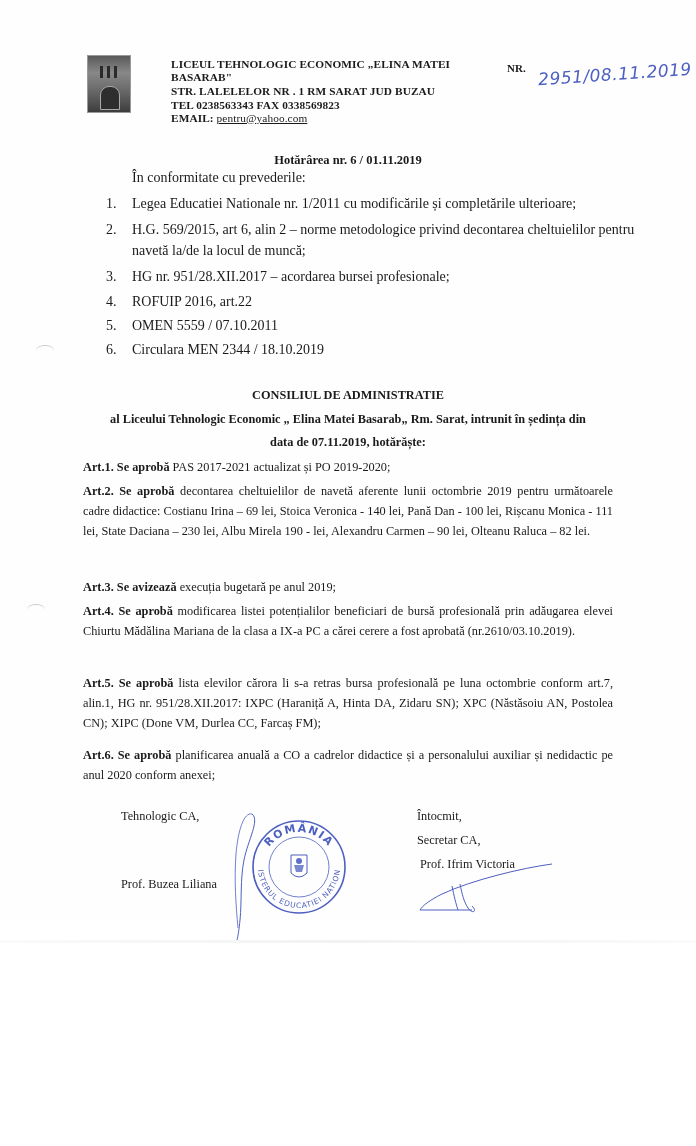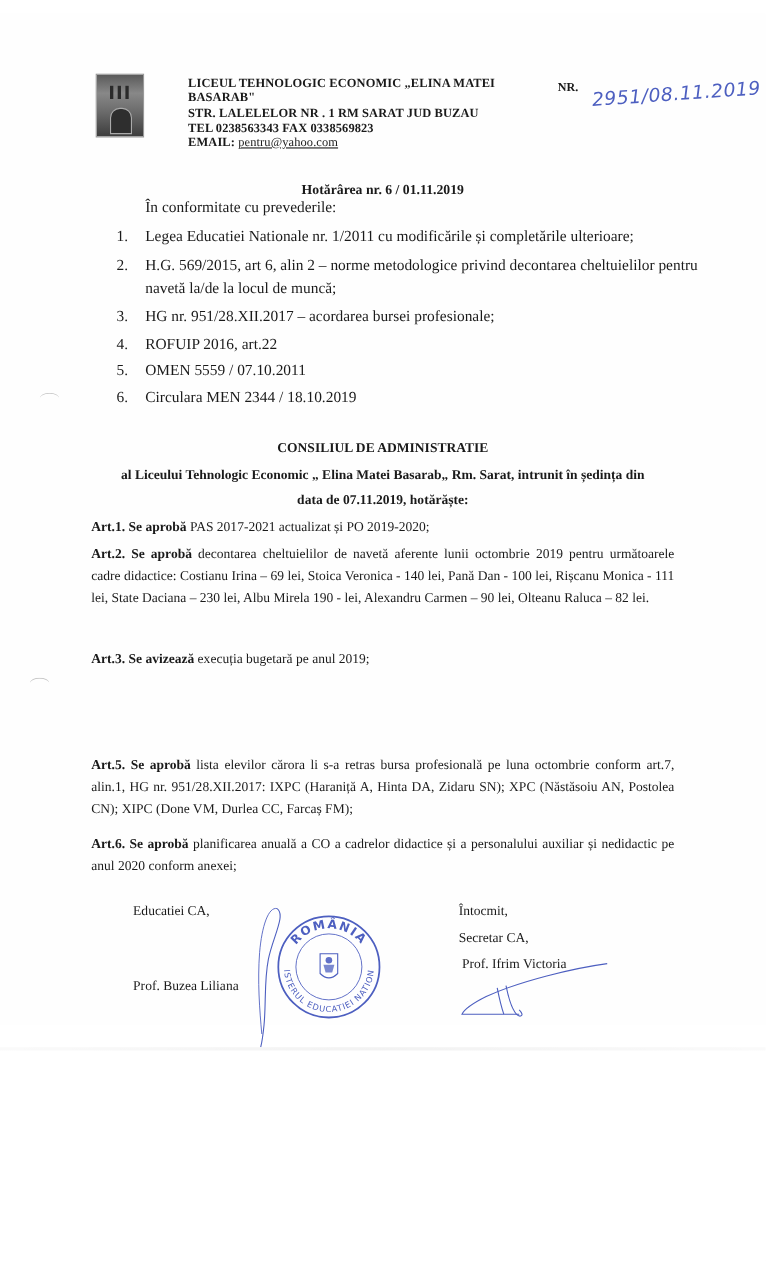--- a/index.html
+++ b/index.html
@@ -1,17 +1,17 @@
 <!DOCTYPE html>
 <html><head>
 <meta charset="utf-8">
 <style>
   html, body { margin:0; padding:0; background:#ffffff; }
   body { width:696px; height:1146px; position:relative; overflow:hidden; font-family:"Liberation Serif", "DejaVu Serif", serif; color:#1a1a1a; }
-  .page { position:absolute; left:0; top:12px; width:696px; height:920px; background:#fefefe; }
+  .page { position:absolute; left:0; top:0; width:696px; height:920px; background:#fefefe; }
   .abs { position:absolute; }
   .photo { left:87px; top:55px; width:42px; height:56px; background:linear-gradient(180deg,#5a5a5a 0%,#888 30%,#6b6b6b 60%,#3d3d3d 100%); border:1px solid #999; overflow:hidden; }
   .photo .arch { position:absolute; left:12px; top:30px; width:18px; height:22px; border-radius:9px 9px 0 0; background:#2e2e2e; border:1px solid #aaa; }
   .photo .win { position:absolute; top:10px; width:3px; height:12px; background:#2a2a2a; }
   .hdr { left:171px; font-weight:bold; font-size:11.3px; line-height:13.5px; letter-spacing:0.1px; }
   .hdr-email a { color:#1a1a1a; text-decoration:underline; font-weight:normal; }
   .nr-label { left:507px; top:62px; font-weight:bold; font-size:11px; }
   .hand { color:#4d5fc0; font-family:"DejaVu Sans", sans-serif; font-style:italic; font-size:17px; left:538px; top:64px; transform:rotate(-4deg); letter-spacing:0.5px; }
   .title { left:0; width:696px; text-align:center; top:153px; font-weight:bold; font-size:12.5px; }
   .txt { font-size:14px; line-height:19px; }
@@ -90,28 +90,31 @@
 
   <div class="abs art" style="top:457px;">
     <b>Art.1.</b> <b>Se aprobă</b><span> PAS 2017-2021 actualizat și PO  2019-2020;</span>
   </div>
   <div class="abs art" style="top:481px;">
     <b>Art.2.</b> <b>Se aprobă</b><span> decontarea cheltuielilor de navetă aferente lunii octombrie 2019 pentru următoarele cadre didactice: Costianu Irina – 69 lei, Stoica Veronica - 140 lei, Pană Dan - 100 lei, Rișcanu Monica - 111 lei, State Daciana – 230 lei, Albu Mirela 190 -  lei, Alexandru Carmen – 90 lei, Olteanu Raluca – 82 lei.</span>
   </div>
   <div class="abs art" style="top:577px;">
     <b>Art.3.</b> <b>Se avizează</b><span> execuția bugetară pe anul 2019;</span>
   </div>
+  <div class="abs art" style="top:601px;">
+    <b>Art.4.</b> <b>Se aprobă</b><span> modificarea listei potențialilor beneficiari de bursă profesională prin adăugarea elevei Chiurtu Mădălina Mariana de la clasa a IX-a PC a cărei cerere a fost aprobată (nr.2610/03.10.2019).</span>
+  </div>
   <div class="abs art" style="top:673px;">
     <b>Art.5.</b> <b>Se aprobă</b><span> lista elevilor cărora li s-a retras bursa profesională pe luna octombrie conform art.7, alin.1, HG nr. 951/28.XII.2017: IXPC (Haraniță A, Hinta DA, Zidaru SN); XPC (Năstăsoiu  AN, Postolea CN); XIPC (Done VM, Durlea CC, Farcaș FM);</span>
   </div>
   <div class="abs art" style="top:745px;">
     <b>Art.6.</b> <b>Se aprobă</b><span> planificarea anuală a CO a cadrelor didactice și a personalului auxiliar și nedidactic pe anul 2020  conform anexei;</span>
   </div>
 
-  <div class="abs sig" style="left:121px; top:807px;">Educatiei CA,</div>
+  <div class="abs sig" style="left:121px; top:807px;">Tehnologic CA,</div>
   <div class="abs sig" style="left:121px; top:831px;margin-top:44px;">Prof. Buzea Liliana</div>
 
   <svg class="abs stamp" viewBox="0 0 102 100">
     <defs>
       <path id="topArc" d="M14,52 A37,37 0 0 1 88,52"></path>
       <path id="botArc" d="M10,50 A41,41 0 0 0 92,50"></path>
     </defs>
     <circle cx="51" cy="50" r="46" fill="none" stroke="#4d5fc0" stroke-width="1.6"></circle>
     <circle cx="51" cy="50" r="30" fill="none" stroke="#4d5fc0" stroke-width="0.8"></circle>
     <text font-size="11" font-weight="bold" fill="#4d5fc0" font-family="DejaVu Sans, sans-serif" letter-spacing="1.5">

